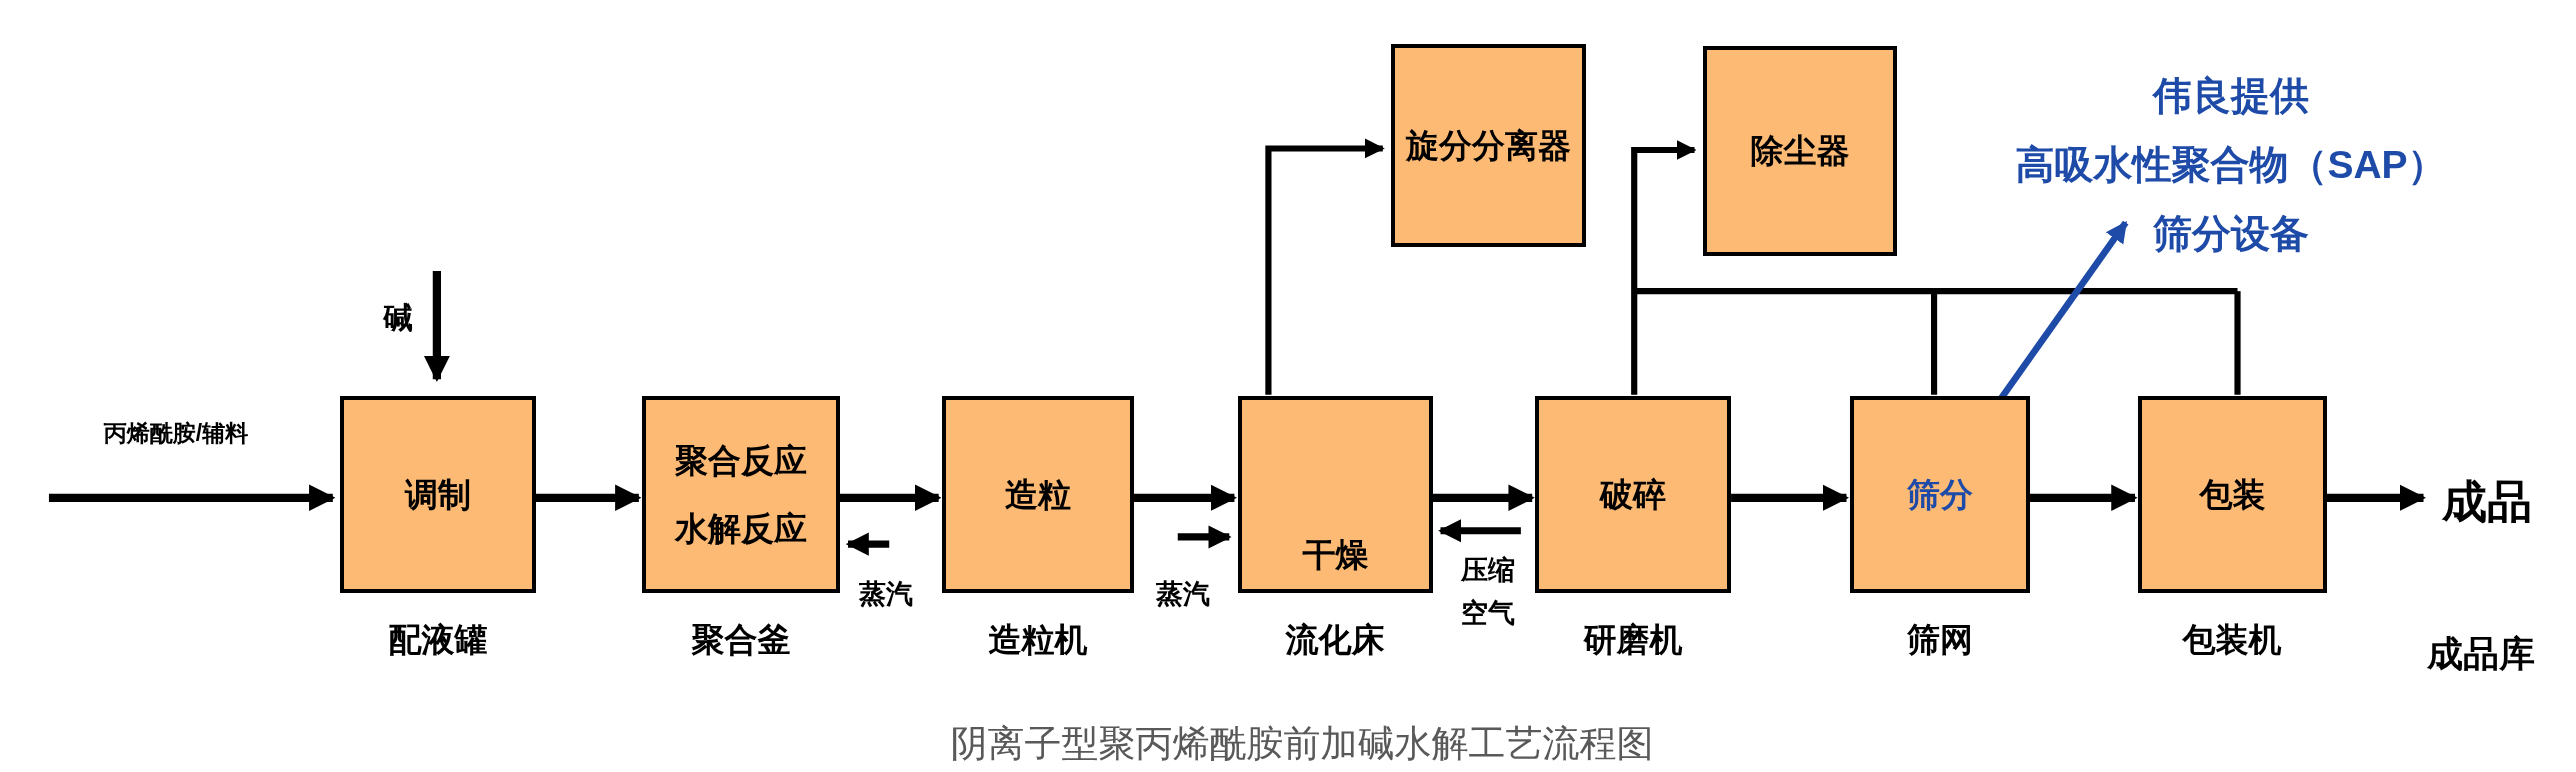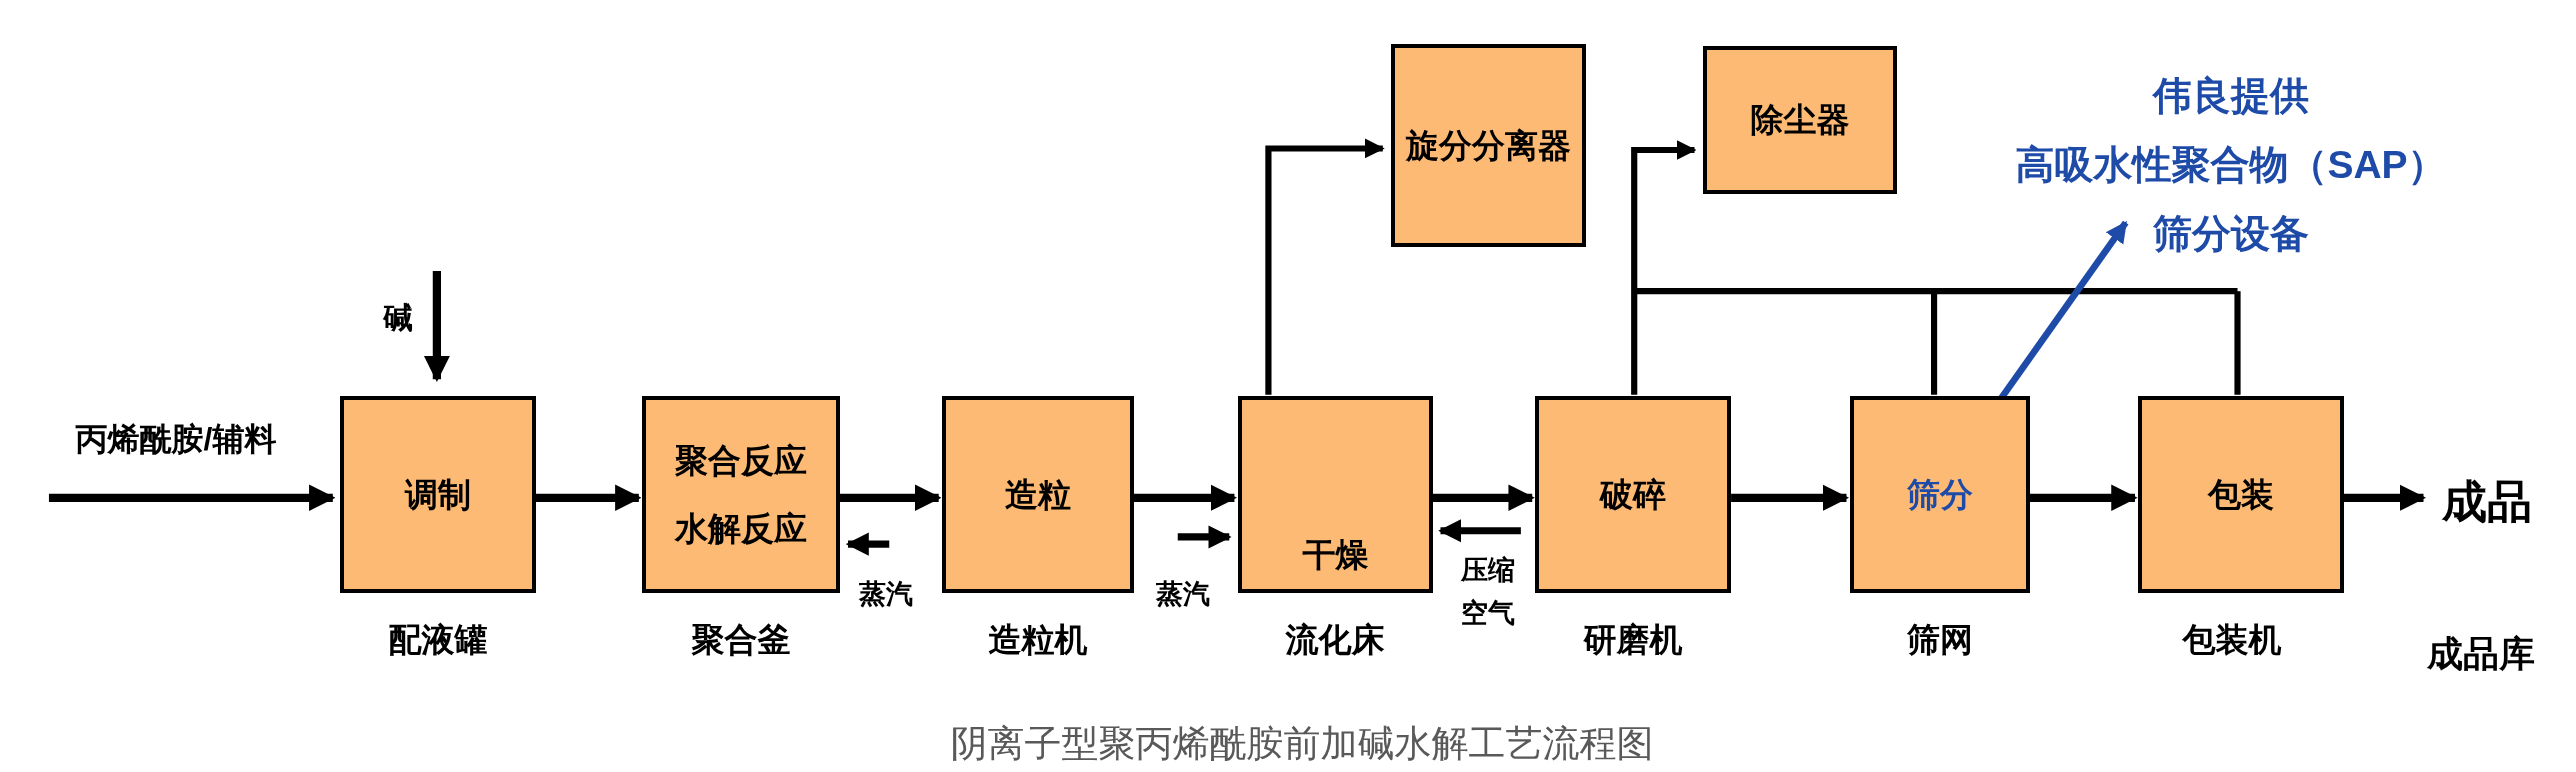--- a/index.html
+++ b/index.html
@@ -99,32 +99,32 @@
     </div>
   <div class="node" style="left:1238px;top:396px;width:195px;height:197px;justify-content:flex-end;">
       <span>干燥</span>
     </div>
   <div class="node" style="left:1535px;top:396px;width:196px;height:197px;">
       <span>破碎</span>
     </div>
   <div class="node blue" style="left:1850px;top:396px;width:180px;height:197px;">
       <span>筛分</span>
     </div>
-  <div class="node" style="left:2138px;top:396px;width:206px;height:197px;">
+  <div class="node" style="left:2138px;top:396px;width:189px;height:197px;">
       <span>包装</span>
     </div>
 
   <div class="node" style="left:1391px;top:44px;width:195px;height:203px;">
       <span>旋分分离器</span>
     </div>
-  <div class="node" style="left:1703px;top:46px;width:194px;height:148px;">
+  <div class="node" style="left:1703px;top:46px;width:194px;height:210px;">
       <span>除尘器</span>
     </div>
 
-  <div class="lbl ctr" style="left:176px;top:418px;font-size:32px;">丙烯酰胺/辅料</div>
+  <div class="lbl ctr" style="left:176px;top:418px;font-size:23px;">丙烯酰胺/辅料</div>
   <div class="lbl ctr" style="left:398px;top:298px;font-size:30px;">碱</div>
   <div class="lbl ctr small" style="left:886px;top:573px;">蒸汽</div>
   <div class="lbl ctr small" style="left:1183px;top:573px;">蒸汽</div>
   <div class="lbl ctr small" style="left:1488px;top:549px;">
     <div>压缩</div>
     <div>空气</div>
   </div>
   <div class="lbl" style="left:2442px;top:472px;font-size:45px;">成品</div>
 
   <div class="lbl ctr equip" style="left:438px;">配液罐</div>

